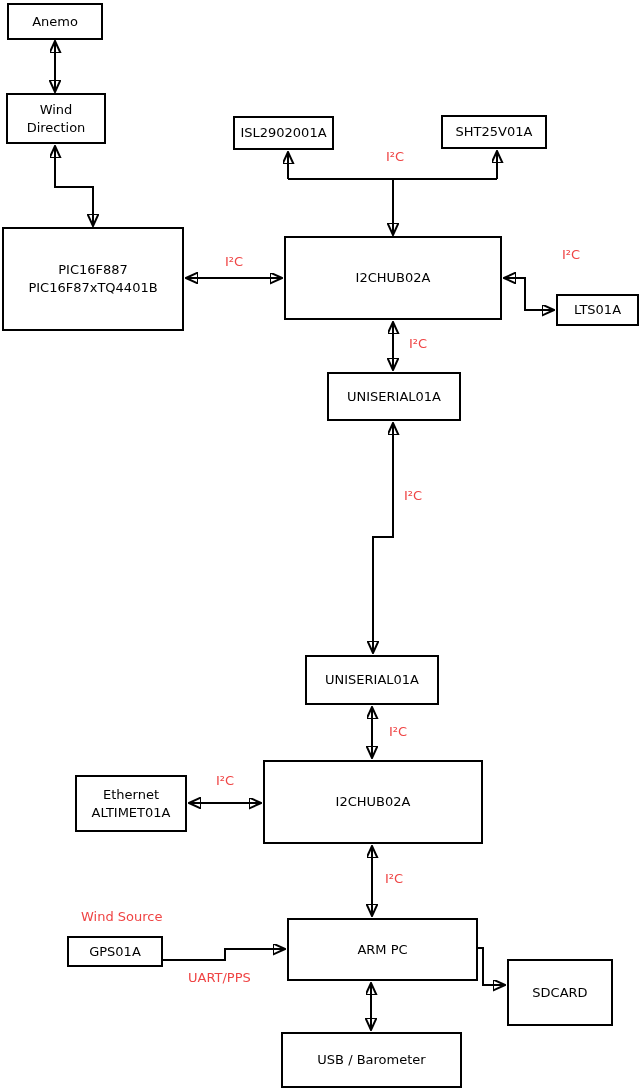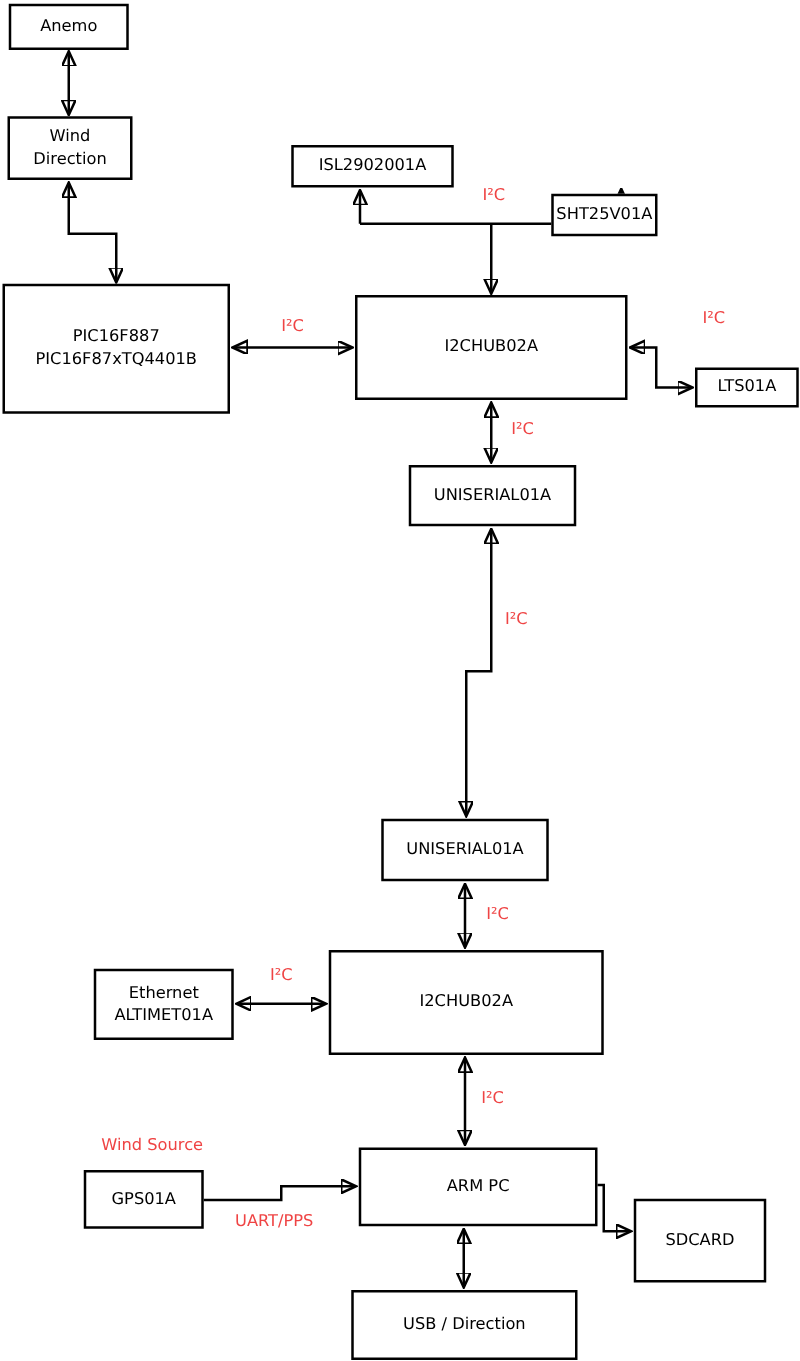--- a/index.html
+++ b/index.html
@@ -79,44 +79,44 @@
   </svg>
 
   <div class="node" style="left:7px; top:3px; width:96px; height:37px;">Anemo</div>
 
   <div class="node" style="left:6px; top:93px; width:100px; height:51px;">Wind
 Direction</div>
 
   <div class="node" style="left:2px; top:227px; width:182px; height:104px;">PIC16F887
 PIC16F87xTQ4401B</div>
 
-  <div class="node" style="left:233px; top:116px; width:130px; height:34px;">ISL2902001A</div>
+  <div class="node" style="left:233px; top:116px; width:101px; height:34px;">ISL2902001A</div>
 
-  <div class="node" style="left:441px; top:115px; width:85px; height:34px;margin-top:40px;">SHT25V01A</div>
+  <div class="node" style="left:441px; top:115px; width:106px; height:34px;">SHT25V01A</div>
 
   <div class="node" style="left:284px; top:236px; width:218px; height:84px;">I2CHUB02A</div>
 
   <div class="node" style="left:556px; top:294px; width:83px; height:32px;">LTS01A</div>
 
   <div class="node" style="left:327px; top:372px; width:134px; height:49px;">UNISERIAL01A</div>
 
   <div class="node" style="left:305px; top:655px; width:134px; height:50px;">UNISERIAL01A</div>
 
   <div class="node" style="left:263px; top:760px; width:220px; height:84px;">I2CHUB02A</div>
 
   <div class="node" style="left:75px; top:775px; width:112px; height:57px;">Ethernet
 ALTIMET01A</div>
 
   <div class="node" style="left:287px; top:918px; width:191px; height:63px;">ARM PC</div>
 
-  <div class="node" style="left:67px; top:936px; width:96px; height:47px;">GPS01A</div>
+  <div class="node" style="left:67px; top:936px; width:96px; height:31px;">GPS01A</div>
 
   <div class="node" style="left:507px; top:959px; width:106px; height:67px;">SDCARD</div>
 
-  <div class="node" style="left:281px; top:1032px; width:181px; height:56px;">USB / Direction</div>
+  <div class="node" style="left:281px; top:1032px; width:181px; height:56px;">USB / Barometer</div>
 
   <span class="edge-label" style="left:386px; top:149px;">I²C</span>
 
   <span class="edge-label" style="left:225px; top:254px;">I²C</span>
 
   <span class="edge-label" style="left:562px; top:247px;">I²C</span>
 
   <span class="edge-label" style="left:409px; top:336px;">I²C</span>
 
   <span class="edge-label" style="left:404px; top:488px;">I²C</span>

